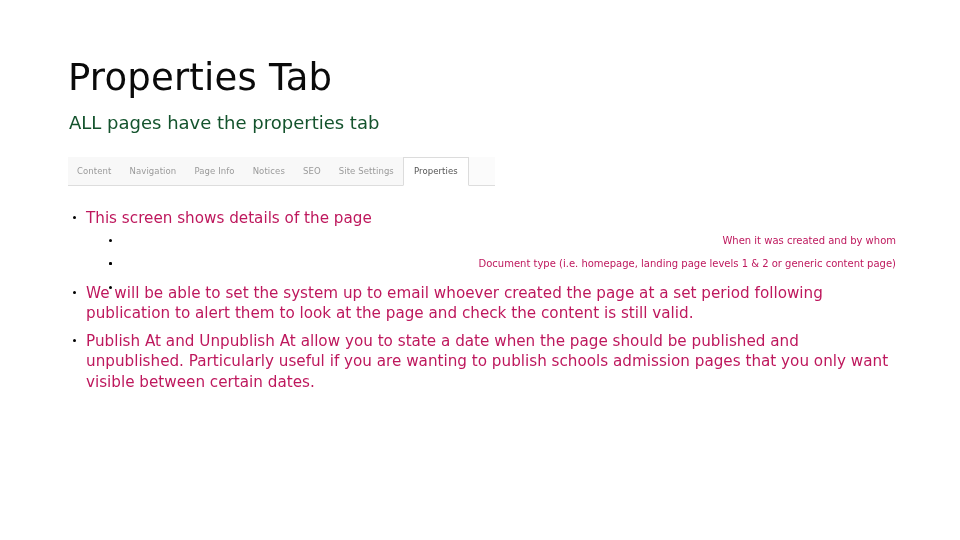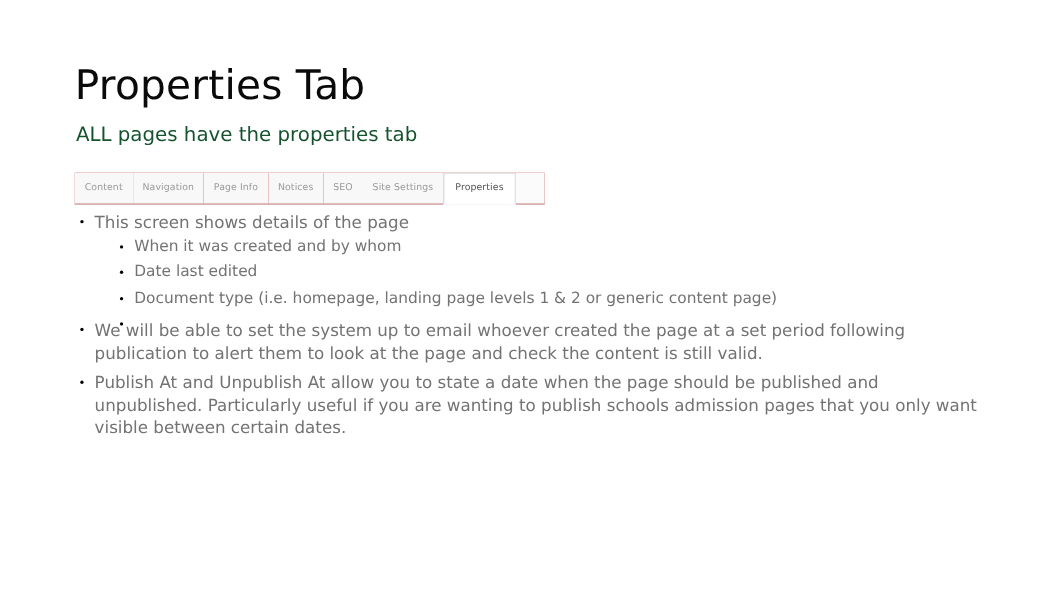--- a/index.html
+++ b/index.html
@@ -95,24 +95,24 @@
   .tabstrip-image .tab.blank {
     flex: 1 1 auto;
     padding: 0;
     background: #fbfbfb;
   }
 
   
   .body-list {
     position: absolute;
     left: 68px;
-    top: 192px;
+    top: 208px;
     width: 828px;
     font-family: "DejaVu Sans", sans-serif;
-    color: #737373;
+    color: #be185d;
   }
 
   ul.lvl1 {
     list-style: none;
     margin: 0;
     padding: 0;
   }
   ul.lvl1 > li {
     position: relative;
     padding-left: 18px;
@@ -135,22 +135,23 @@
 
   ul.lvl2 {
     list-style: none;
     margin: 0;
     padding: 0;
   }
   ul.lvl2 > li {
     position: relative;
     padding-left: 36px;
     margin-left: 0;
-    font-size: 14px;
+    font-size: 10px;
     line-height: 23.5px;
+    text-align: right;
   }
   ul.lvl2 > li > .bullet-dot {
     position: absolute;
     left: 23px;
     top: 10px;
     width: 3.2px;
     height: 3.2px;
     background: #000000;
     border-radius: 50%;
   }
@@ -183,21 +184,20 @@
       <li>
         <span class="bullet-dot"></span>
         <span class="para-text">This screen shows details of the page</span>
         <ul class="lvl2">
           <li>
             <span class="bullet-dot"></span>
             <span class="para-text">When it was created and by whom</span>
           </li>
           <li>
             <span class="bullet-dot"></span>
-            <span class="para-text">Date last edited</span>
           </li>
           <li>
             <span class="bullet-dot"></span>
             <span class="para-text">Document type (i.e. homepage, landing page levels 1 &amp; 2 or generic content page)</span>
           </li>
           <li>
             <span class="bullet-dot"></span>
           </li>
         </ul>
       </li>

